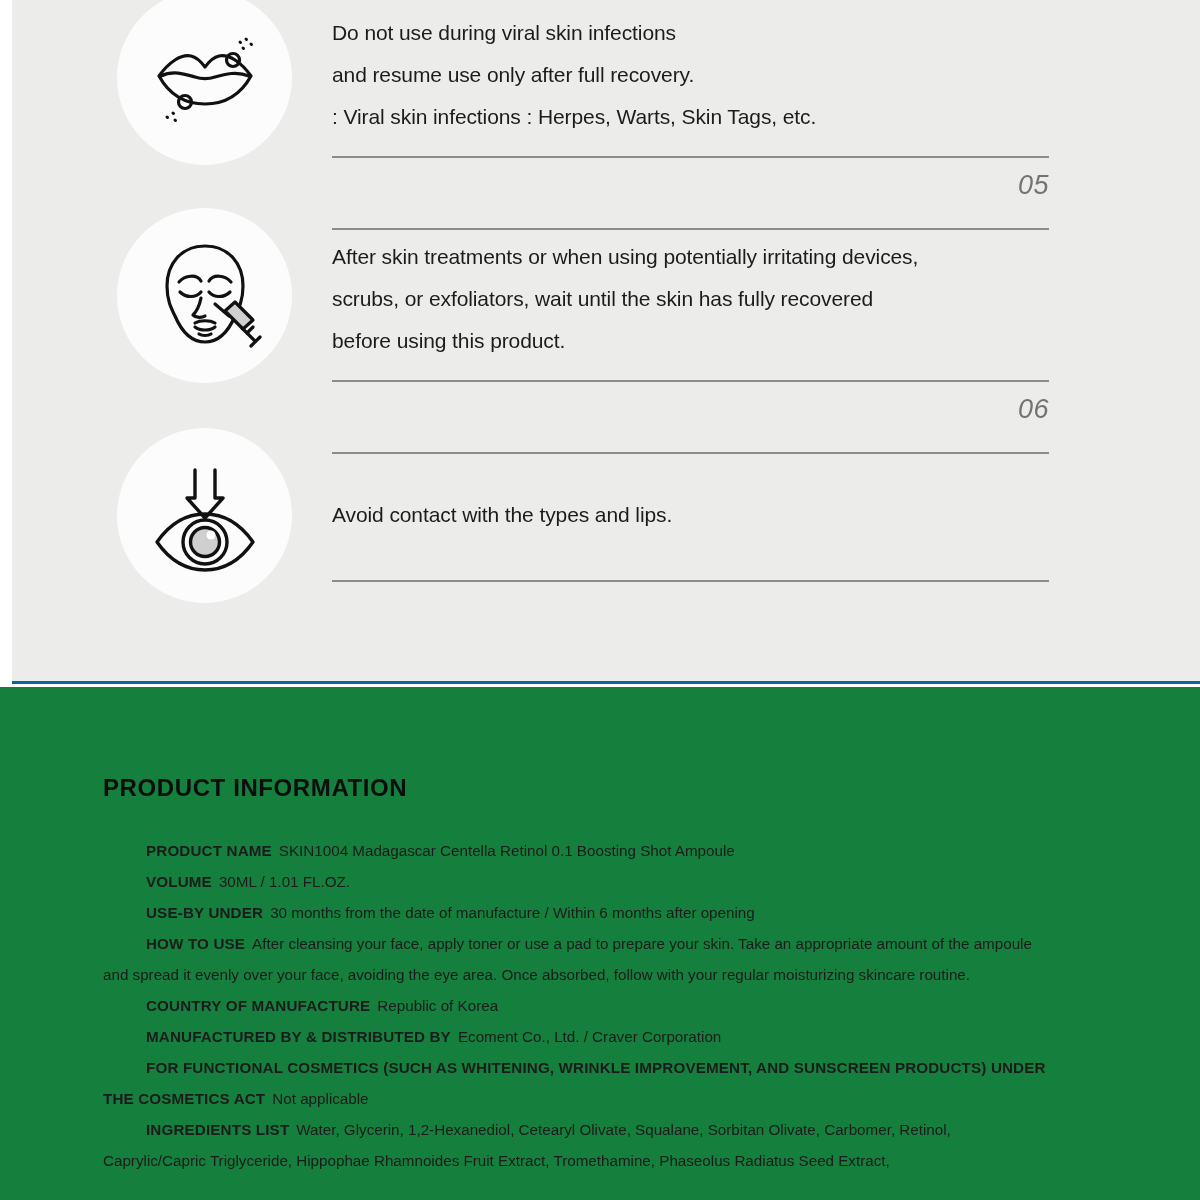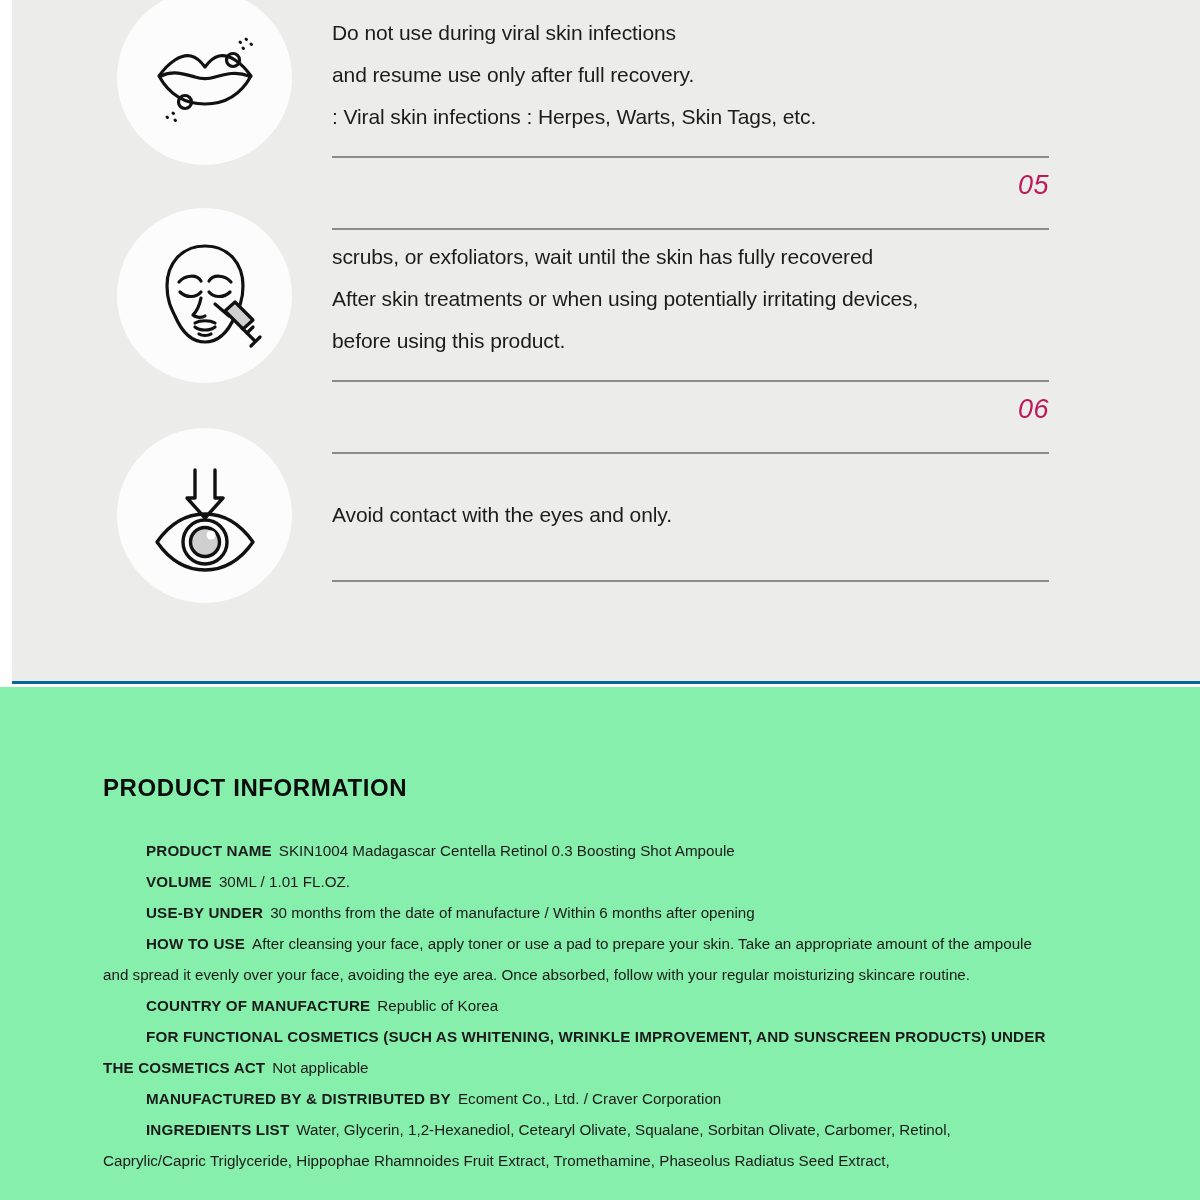--- a/index.html
+++ b/index.html
@@ -69,33 +69,33 @@
   .num-band {
     position: relative;
     height: 70px;
   }
   .num-band .num {
     position: absolute;
     right: 0;
     top: 12px;
     font-size: 27px;
     font-style: italic;
-    color: #be185d;
+    color: #737373;
     letter-spacing: 0.5px;
     font-weight: 400;
   }
 
   
   .info-section {
     position: absolute;
     left: 0;
     top: 687px;
     width: 1200px;
     height: 513px;
-    background: #86efac;
+    background: #15803d;
   }
   .info-title {
     position: absolute;
     left: 103px;
     top: 87px;
     font-size: 24px;
     font-weight: 700;
     letter-spacing: 0.6px;
     color: #0d0d0d;
   }
@@ -173,22 +173,22 @@
           <path d="M56 100 C59 102 65 102 68 100"></path>
           <path d="M72 70 L86 82"></path>
           <path d="M82 77 L100 95 L110 86 L92 68 Z" fill="#d0d0d0"></path>
           <path d="M99 94 L112 107"></path>
           <path d="M104 99 L110 93"></path>
           <path d="M108 112 L117 103"></path>
         </svg>
       </div>
       <div class="row-body" style="top:12px;">
         <div class="row-text">
+          <div>After skin treatments or when using potentially irritating devices,</div>
           <div>scrubs, or exfoliators, wait until the skin has fully recovered</div>
-          <div>After skin treatments or when using potentially irritating devices,</div>
           <div>before using this product.</div>
         </div>
         <div class="hr" style="margin-top:18px;"></div>
         <div class="num-band">
           <div class="num">06</div>
         </div>
         <div class="hr"></div>
       </div>
     </div>
 
@@ -197,62 +197,62 @@
         <svg width="120" height="120" viewBox="0 0 120 120" fill="none" stroke="#111111" stroke-width="3.4" stroke-linecap="round" stroke-linejoin="round">
           <path d="M50 14 L50 42 L42 42 L60 62 L78 42 L70 42 L70 14"></path>
           <path d="M12 86 C26 66 42 58 60 58 C78 58 94 66 108 86 C94 106 78 114 60 114 C42 114 26 106 12 86 Z"></path>
           <circle cx="60" cy="86" r="22"></circle>
           <circle cx="60" cy="86" r="14.5" fill="#cfcfcf"></circle>
           <circle cx="66" cy="79" r="4.5" fill="#ffffff" stroke="none"></circle>
         </svg>
       </div>
       <div class="row-body" style="top:42px;">
         <div class="row-text">
-          <div>Avoid contact with the eyes and only.</div>
+          <div>Avoid contact with the types and lips.</div>
         </div>
         <div class="hr" style="margin-top:44px;"></div>
       </div>
     </div>
 
   </section>
 
   <section class="info-section">
     <h2 class="info-title">PRODUCT INFORMATION</h2>
 
     <div class="info-list">
 
       <div class="info-row">
-        <span class="lbl">PRODUCT NAME</span><span class="gap"></span><span class="val">SKIN1004 Madagascar Centella Retinol 0.3 Boosting Shot Ampoule</span>
+        <span class="lbl">PRODUCT NAME</span><span class="gap"></span><span class="val">SKIN1004 Madagascar Centella Retinol 0.1 Boosting Shot Ampoule</span>
       </div>
 
       <div class="info-row">
         <span class="lbl">VOLUME</span><span class="gap"></span><span class="val">30ML / 1.01 FL.OZ.</span>
       </div>
 
 
       <div class="info-row">
         <span class="lbl">USE-BY UNDER</span><span class="gap"></span><span class="val">30 months from the date of manufacture / Within 6 months after opening</span>
       </div>
 
       <div class="info-row">
         <span class="lbl">HOW TO USE</span><span class="gap"></span><span class="val">After cleansing your face, apply toner or use a pad to prepare your skin. Take an appropriate amount of the ampoule and spread it evenly over your face, avoiding the eye area. Once absorbed, follow with your regular moisturizing skincare routine.</span>
       </div>
 
       <div class="info-row">
         <span class="lbl">COUNTRY OF MANUFACTURE</span><span class="gap"></span><span class="val">Republic of Korea</span>
       </div>
 
       <div class="info-row">
+        <span class="lbl">MANUFACTURED BY &amp; DISTRIBUTED BY</span><span class="gap"></span><span class="val">Ecoment Co., Ltd. / Craver Corporation</span>
+      </div>
+
+      <div class="info-row">
         <span class="lbl">FOR FUNCTIONAL COSMETICS (SUCH AS WHITENING, WRINKLE IMPROVEMENT, AND SUNSCREEN PRODUCTS) UNDER THE COSMETICS ACT</span><span class="gap"></span><span class="val">Not applicable</span>
       </div>
 
       <div class="info-row">
-        <span class="lbl">MANUFACTURED BY &amp; DISTRIBUTED BY</span><span class="gap"></span><span class="val">Ecoment Co., Ltd. / Craver Corporation</span>
-      </div>
-
-      <div class="info-row">
         <span class="lbl">INGREDIENTS LIST</span><span class="gap"></span><span class="val">Water, Glycerin, 1,2-Hexanediol, Cetearyl Olivate, Squalane, Sorbitan Olivate, Carbomer, Retinol, Caprylic/Capric Triglyceride, Hippophae Rhamnoides Fruit Extract, Tromethamine, Phaseolus Radiatus Seed Extract,</span>
       </div>
 
     </div>
   </section>
 
 </div>
 
 </body></html>

